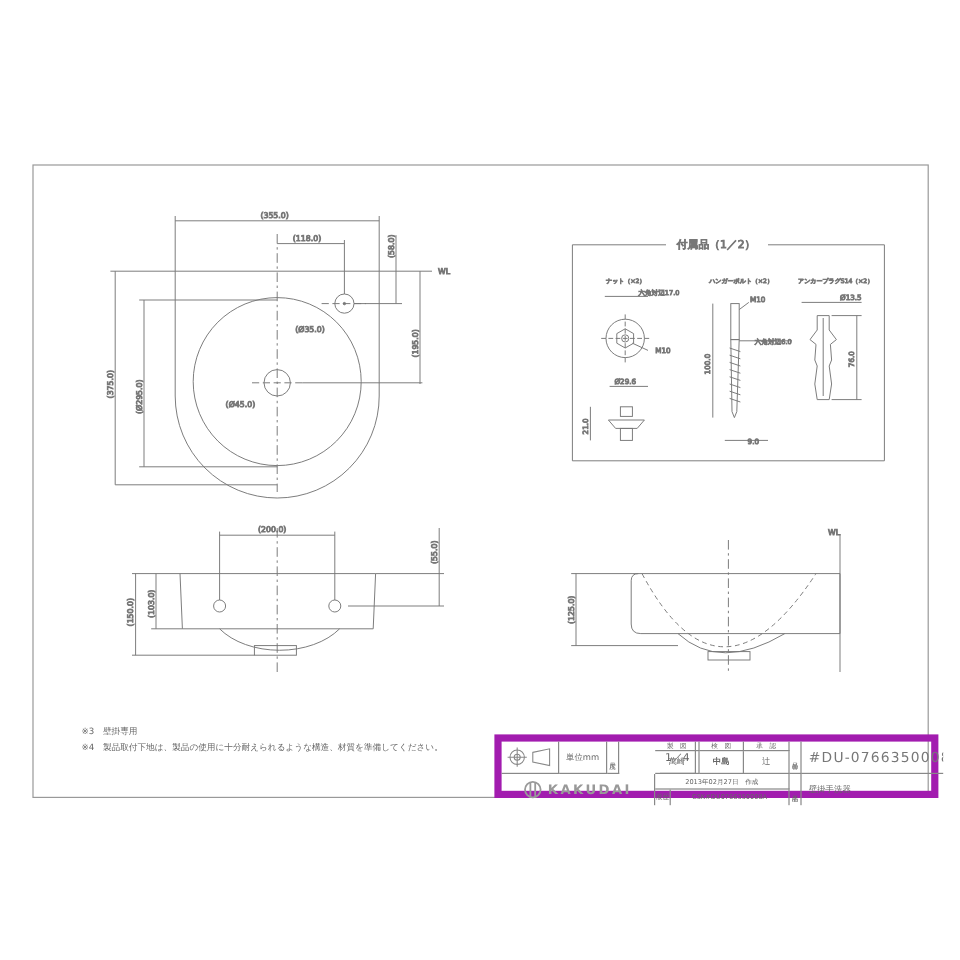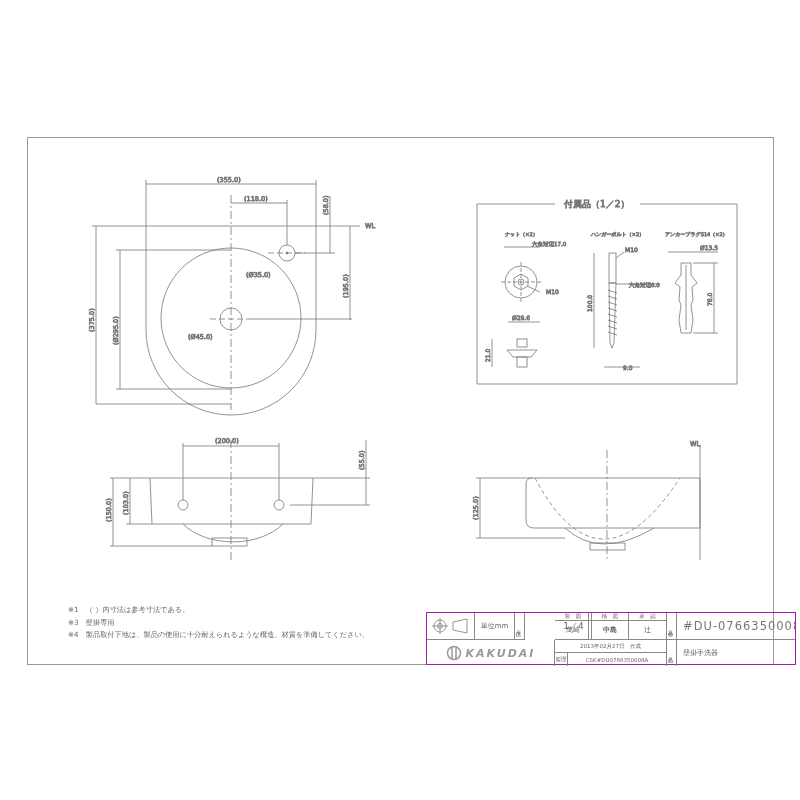--- a/index.html
+++ b/index.html
@@ -3,21 +3,21 @@
 <meta charset="utf-8">
 <style>
   html,body{margin:0;padding:0;background:#fff;}
   body{width:800px;height:800px;position:relative;overflow:hidden;font-family:"DejaVu Sans",sans-serif;color:#555;}
   #frame{position:absolute;left:27px;top:137px;width:747px;height:528px;border:1.5px solid #999;box-sizing:border-box;}
   svg{position:absolute;left:0;top:0;}
   .t{font-family:"DejaVu Sans",sans-serif;fill:#666;}
   .dim{font-size:6.5px;}
   .notes{position:absolute;left:68px;top:604px;font-size:7.2px;line-height:12.5px;color:#666;}
   .notes div{white-space:nowrap;}
-  .tb{position:absolute;left:426px;top:612px;width:370px;height:53px;border:1px solid #a21caf;box-sizing:border-box;font-size:7px;color:#666;}
+  .tb{position:absolute;left:412px;top:612px;width:370px;height:53px;border:6px solid #a21caf;box-sizing:border-box;font-size:7px;color:#666;}
   .cell{position:absolute;border-right:1px solid #888;border-bottom:1px solid #888;box-sizing:border-box;display:flex;align-items:center;justify-content:center;overflow:hidden;white-space:nowrap;}
   .code{font-size:11.5px;letter-spacing:1px;color:#777;justify-content:flex-start;padding-left:6px;}
   .kak{font-size:11px;letter-spacing:2px;color:#999;font-weight:bold;}
   .small{font-size:5.5px;}
 </style>
 </head>
 <body>
 
 <div id="frame"></div>
 
@@ -145,39 +145,38 @@
     <path d="M681 263 L691 263 L691 275 L697 283 L692 287 L693 300 L691 305 L693 320 L691 333 L681 333 L679 320 L681 305 L679 300 L680 287 L675 283 L681 275 Z"></path>
     <line x1="686" y1="265" x2="686" y2="330"></line>
     <line x1="693" y1="263" x2="718" y2="263"></line>
     <line x1="693" y1="333" x2="718" y2="333"></line>
     <line x1="714" y1="263" x2="714" y2="333"></line>
     <text class="t" transform="translate(712,306) rotate(-90)" font-size="6">76.0</text>
   </g>
 </svg>
 
 <div class="notes">
-  <div>※1　（ ）内寸法は参考寸法である。</div>
   <div>※3　壁掛専用</div>
   <div>※4　製品取付下地は、製品の使用に十分耐えられるような構造、材質を準備してください。</div>
 </div>
 
 <div class="tb">
   <div class="cell" style="left:0;top:0;width:48px;height:27px;">
     <svg width="40" height="18" style="position:static" stroke="#888" fill="none" stroke-width="0.9">
       <circle cx="9" cy="9" r="6"></circle>
         <circle cx="9" cy="9" r="2.5"></circle>
       <line x1="1" y1="9" x2="17" y2="9"></line>
         <line x1="9" y1="1" x2="9" y2="17"></line>
       <path d="M22 5 L36 2 L36 16 L22 13 Z"></path>
     </svg>
   </div>
   <div class="cell" style="left:48px;top:0;width:40px;height:27px;">単位mm</div>
   <div class="cell small" style="left:88px;top:0;width:10px;height:27px;writing-mode:vertical-rl;">尺度</div>
   <div class="cell" style="left:98px;top:0;width:30px;height:27px;font-size:9px;margin-left:34px;">1／4</div>
-  <div class="cell" style="left:0;top:27px;width:128px;height:26px;border-bottom:none;font-style:italic;">
+  <div class="cell" style="left:0;top:27px;width:128px;height:26px;border-bottom:none;">
     <svg width="16" height="16" style="position:static;margin-right:4px" stroke="#999" fill="none" stroke-width="1.5">
         <circle cx="8" cy="8" r="6.5"></circle>
         <line x1="6" y1="2" x2="6" y2="14"></line>
         <line x1="10" y1="2" x2="10" y2="14"></line>
       </svg>
     <span class="kak">KAKUDAI</span>
   </div>
   <div class="cell small" style="left:128px;top:0;width:37px;height:8px;">製　図</div>
   <div class="cell small" style="left:165px;top:0;width:37px;height:8px;">検　図</div>
   <div class="cell small" style="left:202px;top:0;width:38px;height:8px;">承　認</div>

